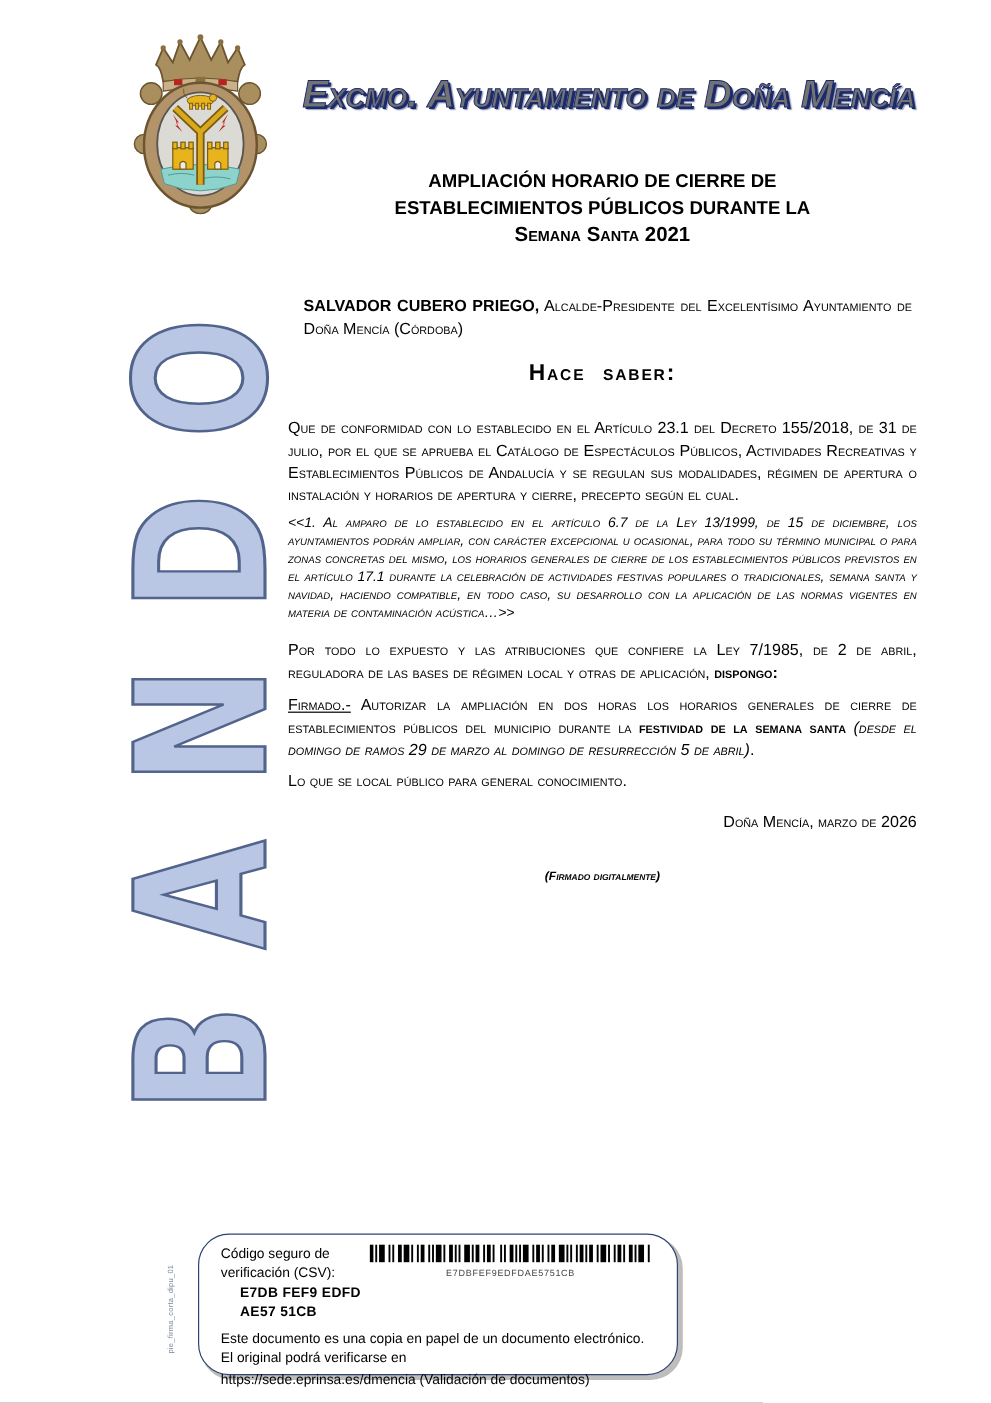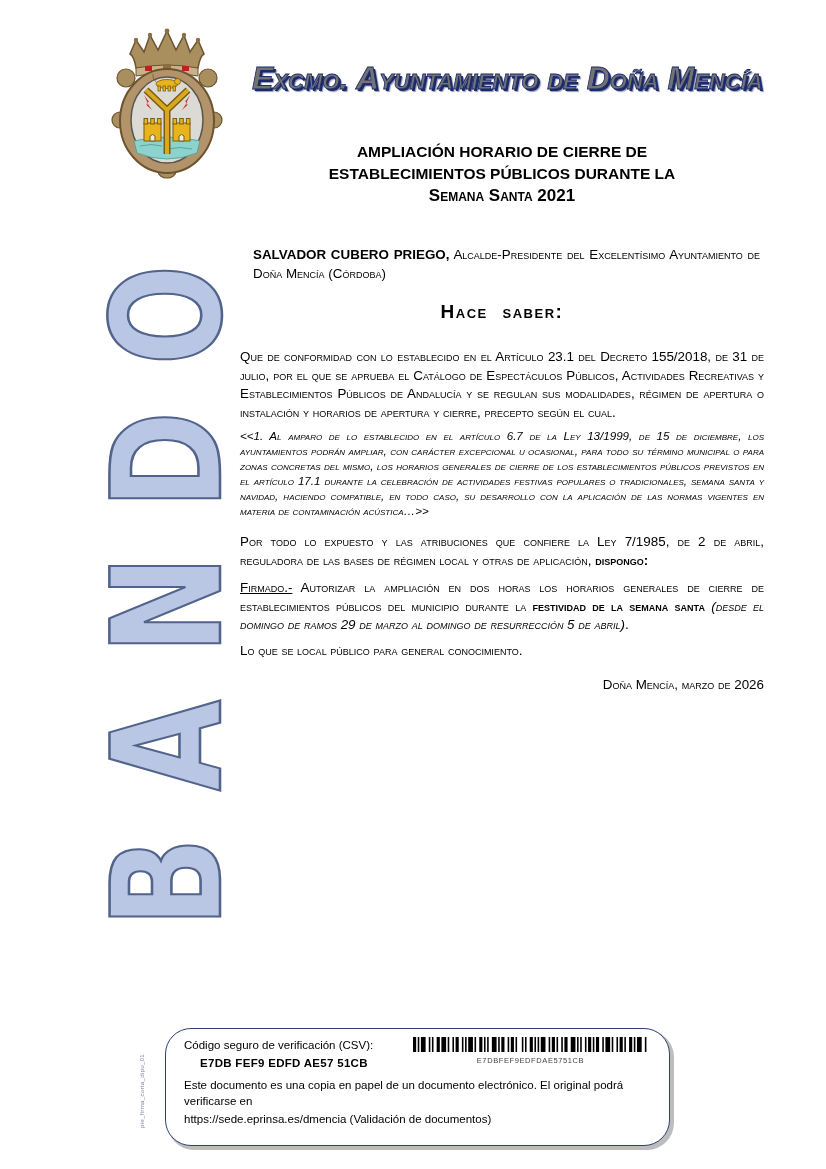--- a/index.html
+++ b/index.html
@@ -56,21 +56,21 @@
   .p-portodo  { margin-bottom:9px  !important; }
   .p-primero  { margin-bottom:7px  !important; }
   .p-segundo  { margin-bottom:13px !important; }
   .p-publico  { margin-bottom:16px !important; }
   .dateline   { text-align:right; margin-bottom:27px !important; }
   .signed     { text-align:center; font-size:10px; font-weight:bold; font-style:italic; }
   .ul { text-decoration:underline; }
 
   
   .csv-box {
-    position:absolute; left:165px; top:1028px; width:505px; height:118px;
+    position:absolute; left:165px; top:1028px; width:400px; height:118px;
     box-sizing:border-box; background:#fff;
     border:1.5px solid #2e4372; border-radius:26px;
     box-shadow:3px 3px 0 1px #bdbdbd;
     padding:7px 16px 6px 18px; font-size:11.5px; line-height:15.5px;
   }
   .csv-row   { display:flex; align-items:flex-start; }
   .csv-left  { flex:1; padding-top:2px; }
   .csv-code  { font-weight:bold; margin-top:2px; padding-left:16px; letter-spacing:.3px; }
   .csv-right { width:245px; text-align:center; padding-top:1px; }
   .csv-right svg { display:block; margin:0 auto; }
@@ -171,20 +171,21 @@
 
     <p class="p-portodo"><span>Por todo lo expuesto y las atribuciones que confiere la Ley 7/1985, de 2 de abril, reguladora de las bases de régimen local y otras de aplicación, </span><b>dispongo:</b></p>
 
     <p class="p-primero"><span class="ul">Firmado.-</span><span> Autorizar la ampliación en dos horas los horarios generales de cierre de establecimientos públicos del municipio durante la </span><b>festividad de la semana santa </b><i>(desde el domingo de ramos 29 de marzo al domingo de resurrección 5 de abril)</i><span>.</span></p>
 
 
     <p class="p-publico">Lo que se local público para general conocimiento.</p>
 
     <p class="dateline">Doña Mencía, marzo de 2026</p>
 
+    <p class="signed">(Firmado digitalmente)</p>
   </div>
 
   <div class="csv-box">
     <div class="csv-row">
       <div class="csv-left">
         <div>Código seguro de verificación (CSV):</div>
         <div class="csv-code">E7DB FEF9 EDFD AE57 51CB</div>
       </div>
       <div class="csv-right">
         <svg width="235" height="15" preserveAspectRatio="none" fill="#000" aria-hidden="true" viewBox="0 0 149 15">

